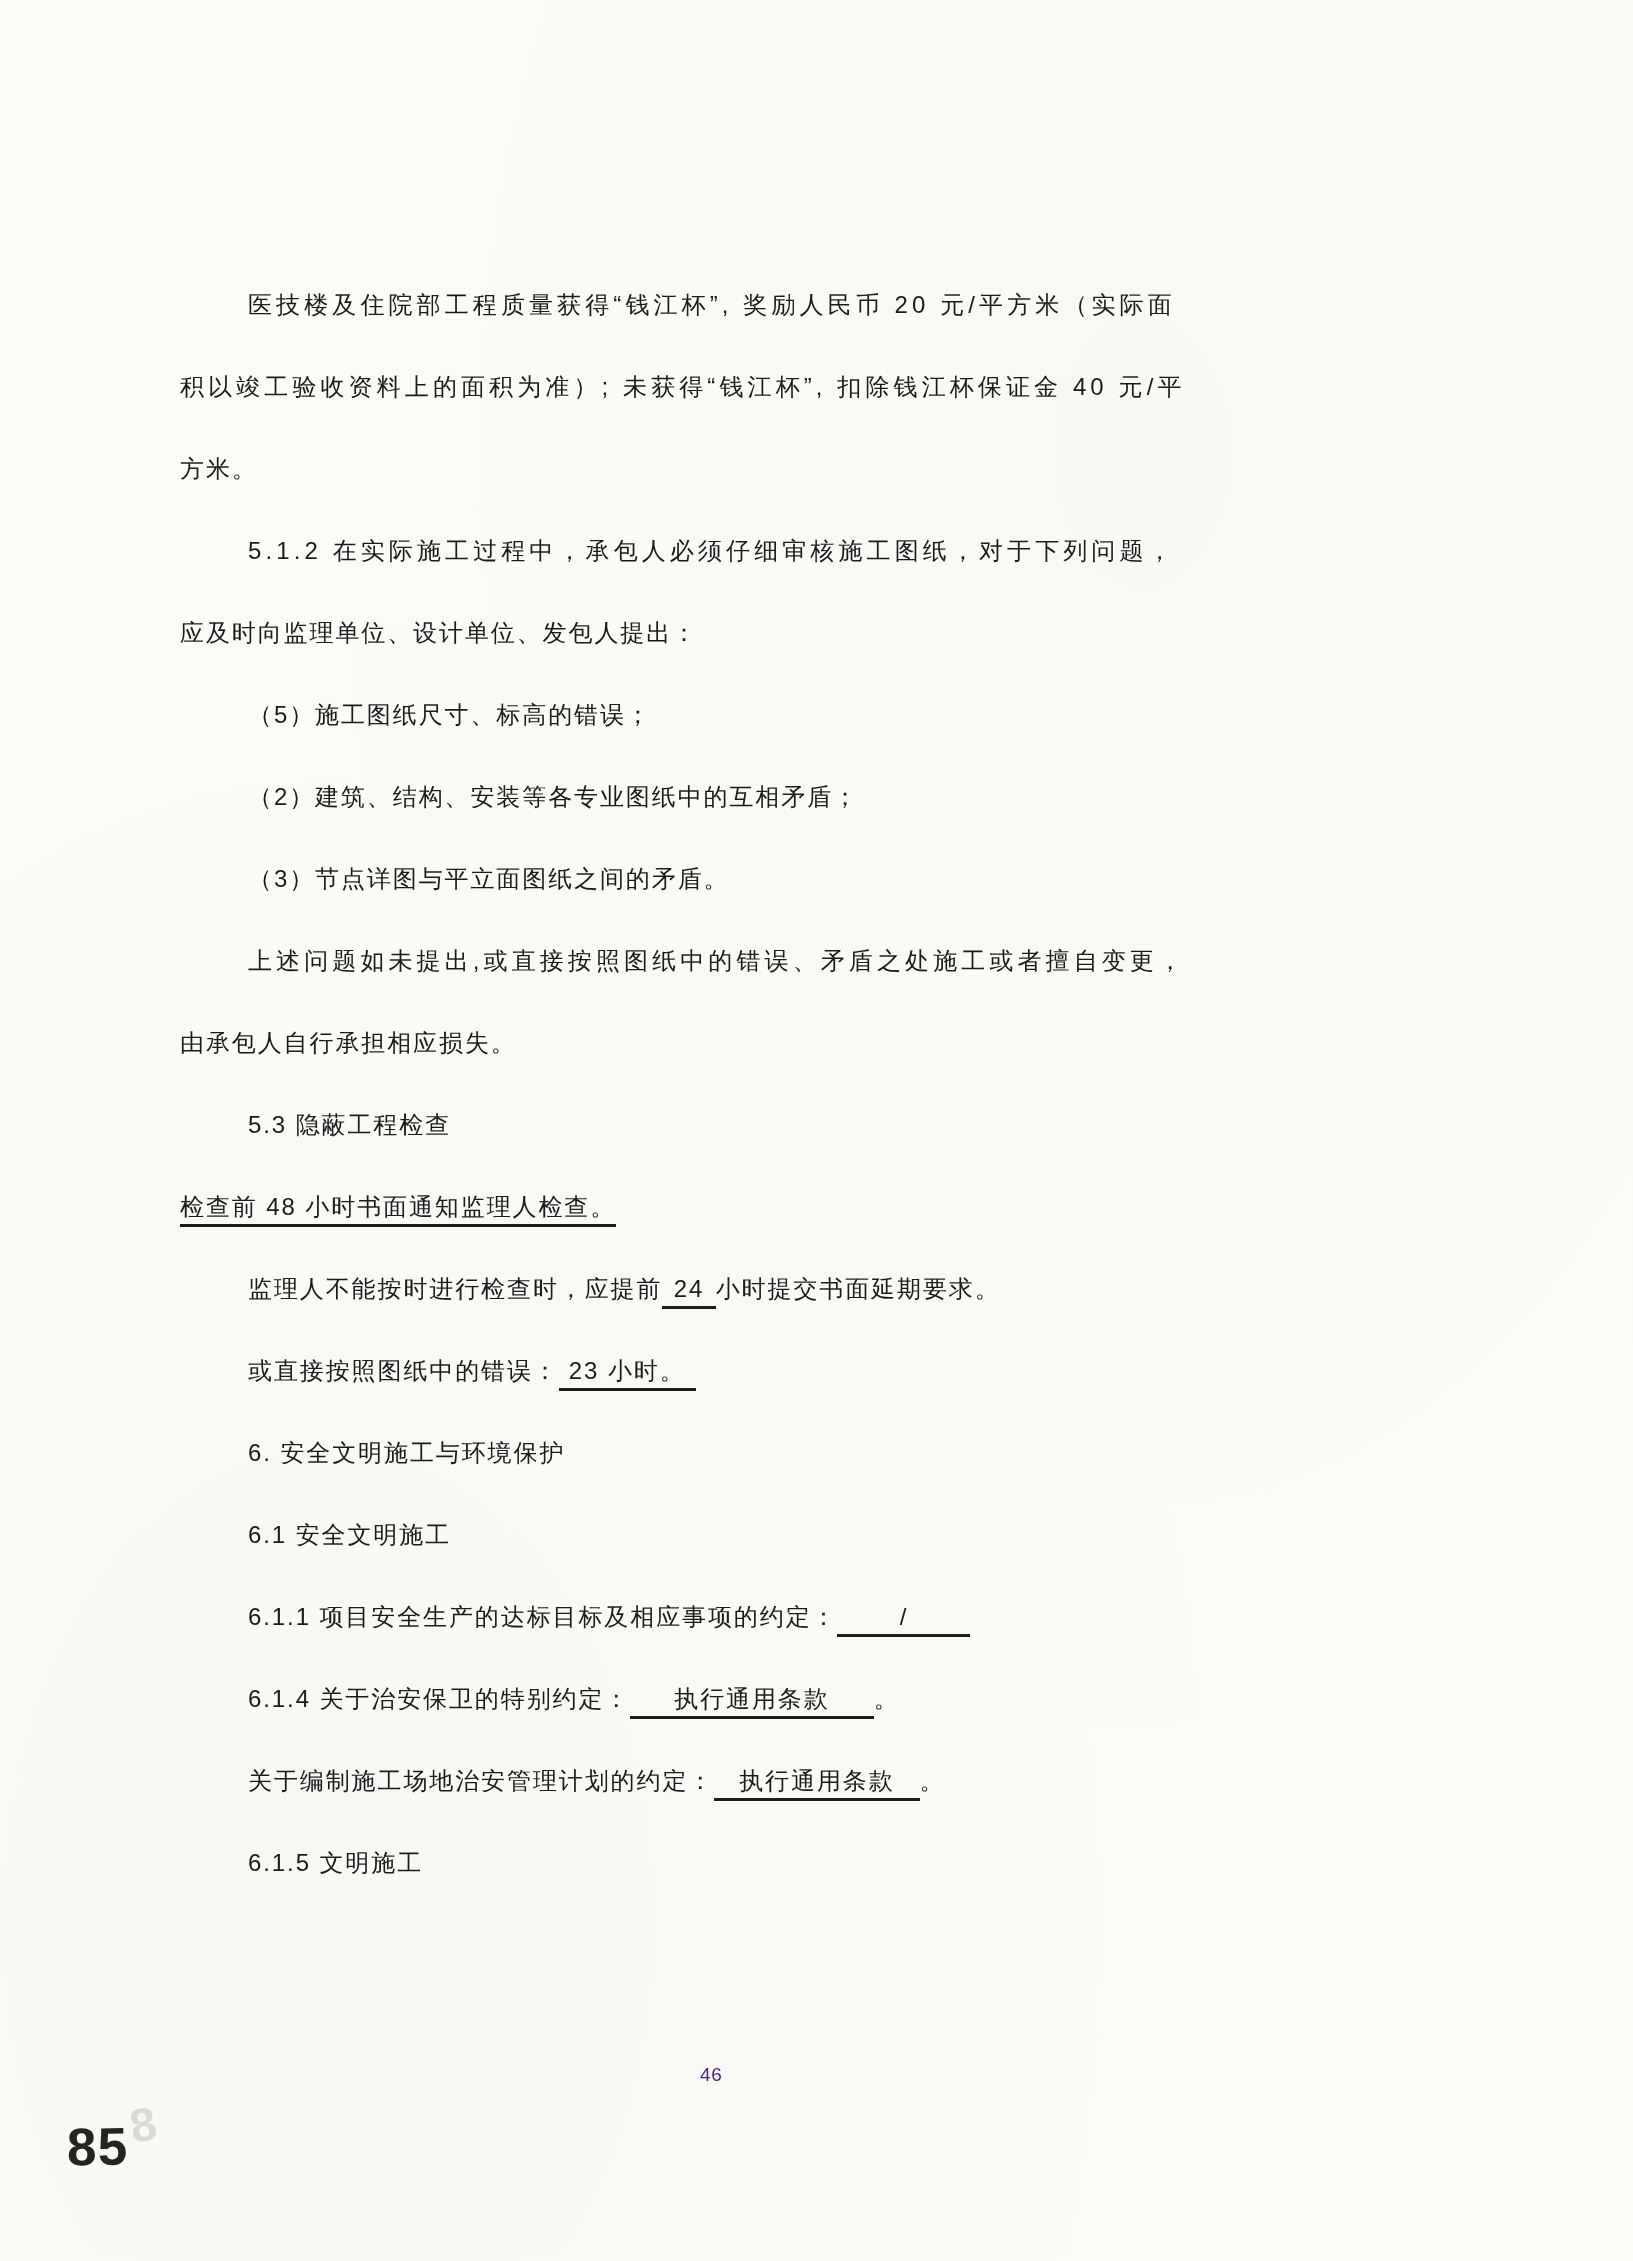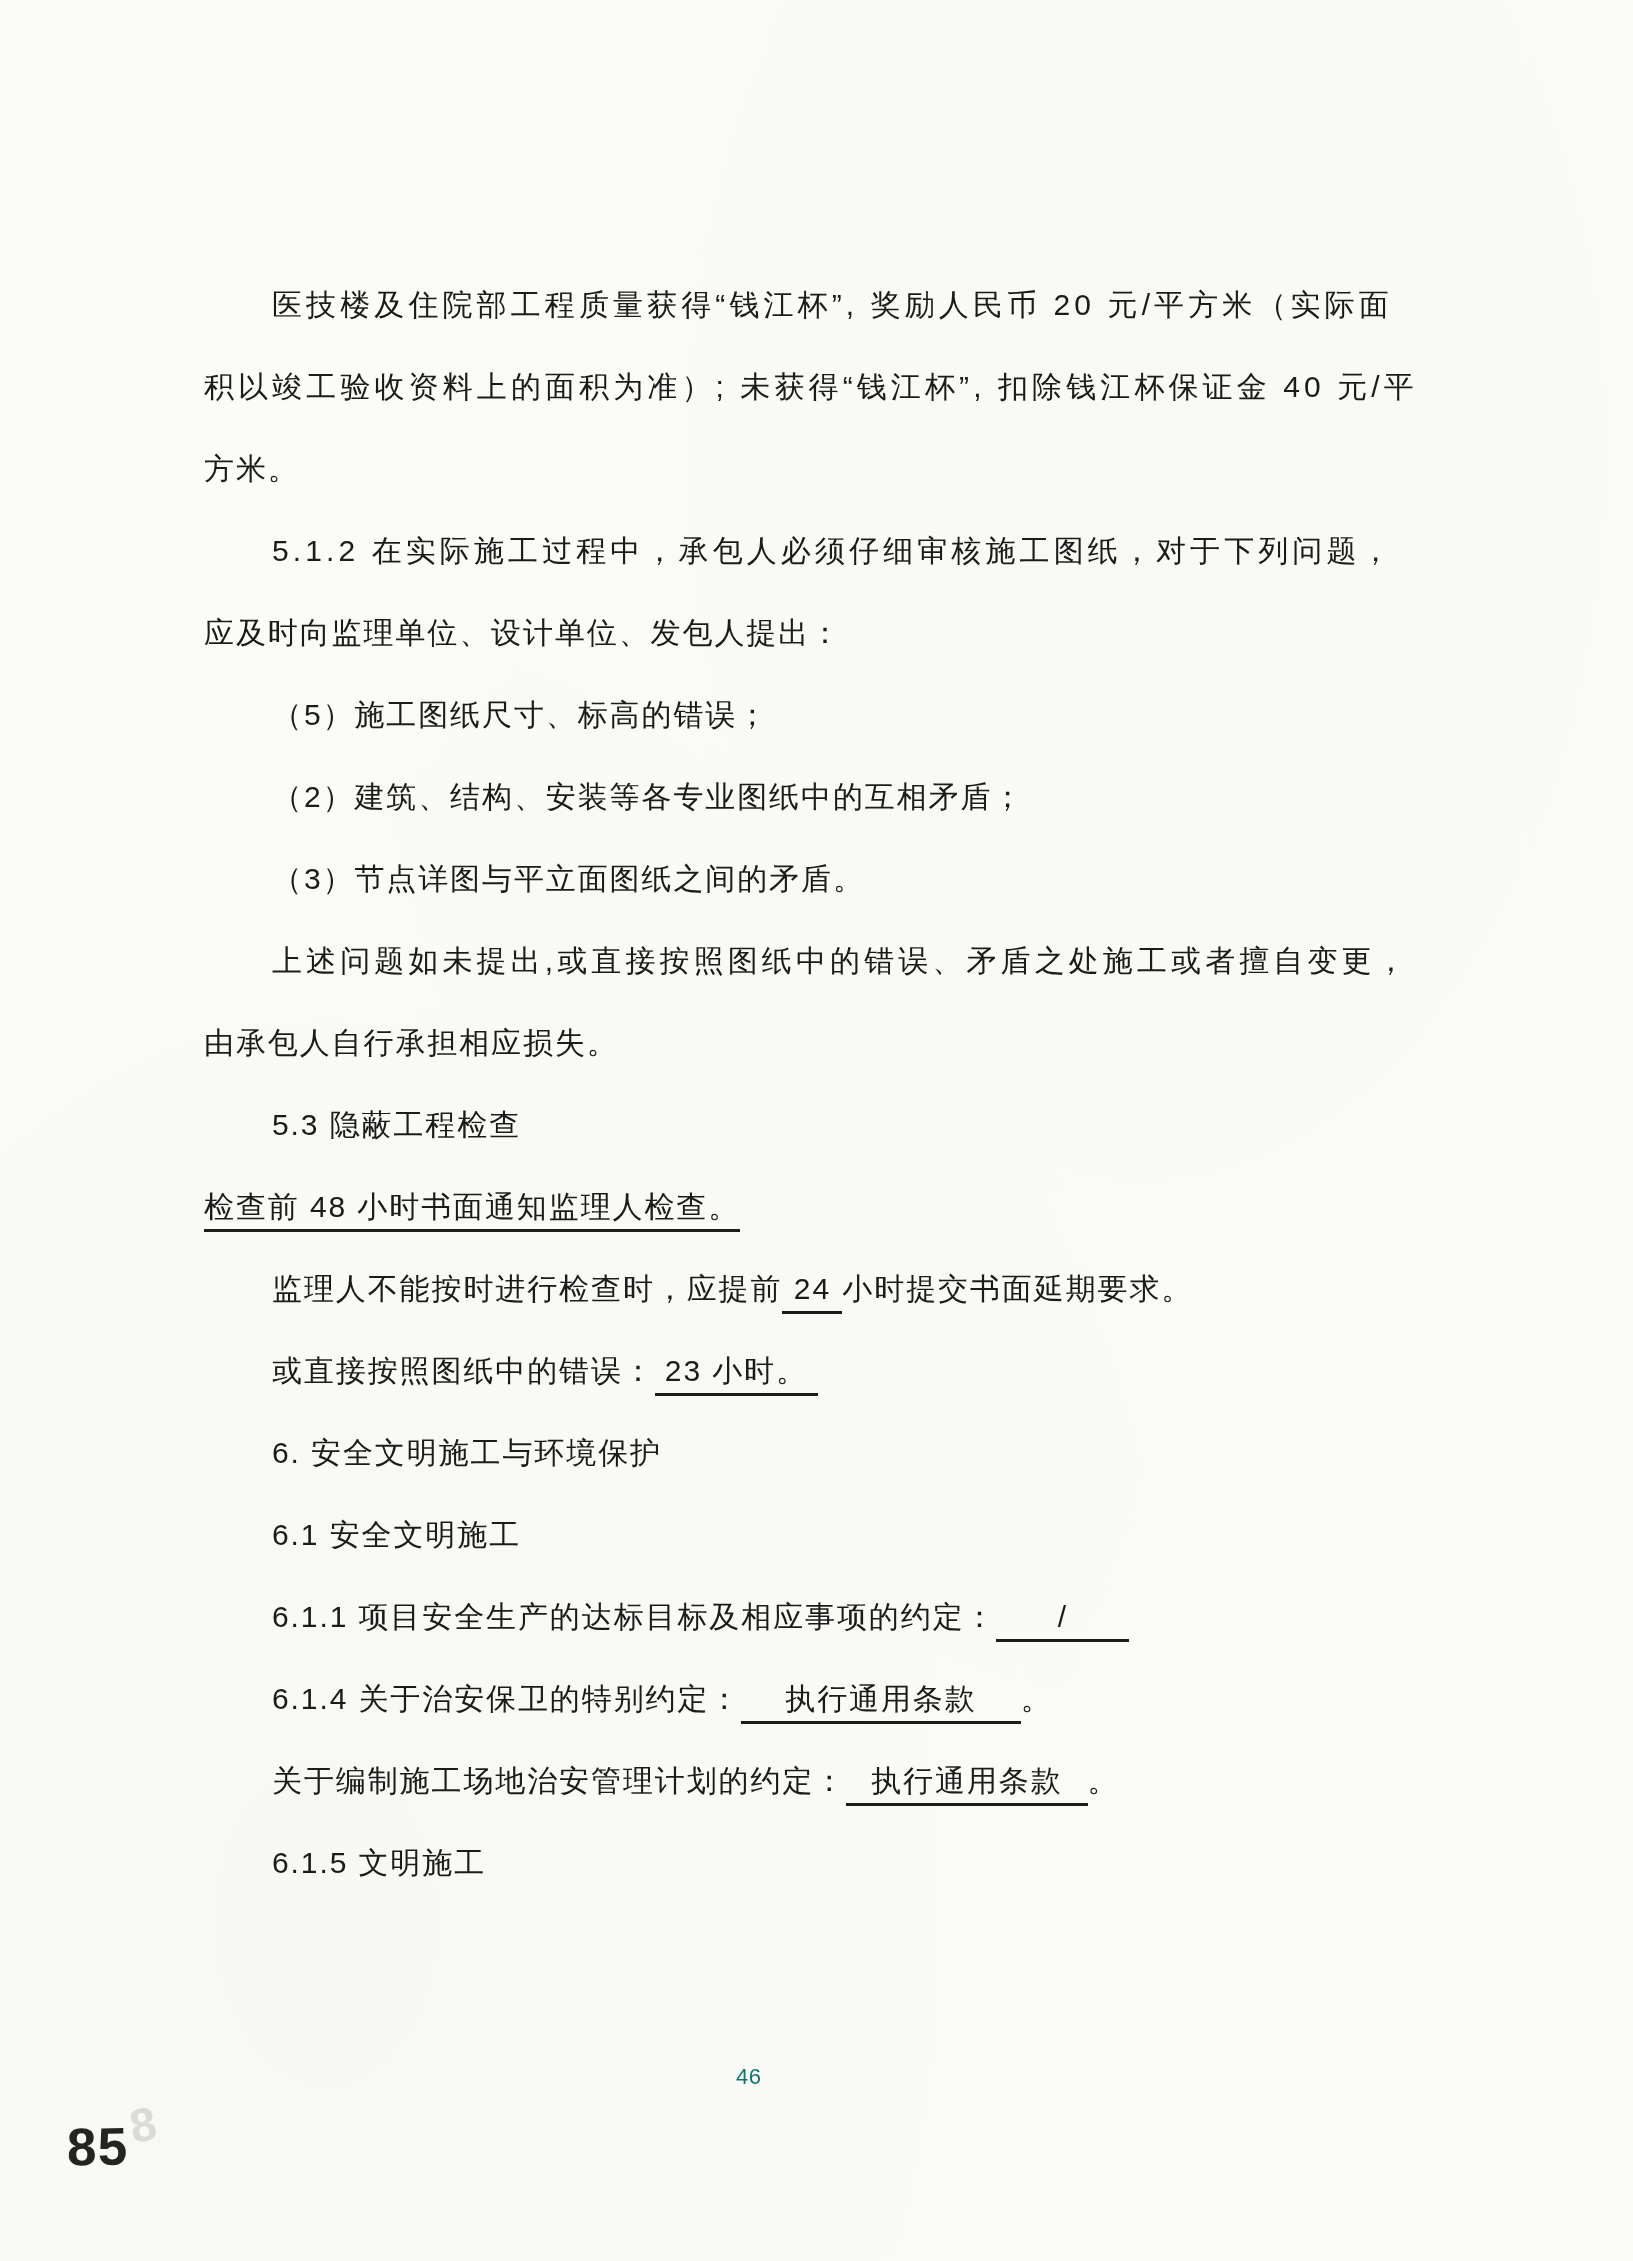--- a/index.html
+++ b/index.html
@@ -18,40 +18,39 @@
       radial-gradient(ellipse at 70% 20%, rgba(0,0,0,0.012), transparent 60%),
       radial-gradient(ellipse at 20% 85%, rgba(0,0,0,0.015), transparent 55%);
   }
   #doc {
     position: absolute; left: 180px; top: 264px; width: 1269px;
   }
   .line {
     height: 82px;
     line-height: 82px;
     white-space: nowrap;
-    font-size: 30px;
+    font-size: 24px;
     letter-spacing: 1.9px;
-    margin-left: 24px;
   }
   .line.ind { padding-left: 68px; }
   .line.wide { letter-spacing: 4.1px; }
   .u {
     display: inline-block;
     line-height: 1.42;
     border-bottom: 3.2px solid #1c1c1c;
   }
   .blank {
     display: inline-block;
     line-height: 1.42;
     border-bottom: 3.2px solid #1c1c1c;
     text-align: center;
   }
   #page-number {
-    position: absolute; left: 736px; top: 2064px;
-    font-size: 22px; letter-spacing: 0.6px; color: #0f766e;
+    position: absolute; left: 700px; top: 2064px;
+    font-size: 19px; letter-spacing: 0.6px; color: #4c1d95;
   }
   #corner-number {
     position: absolute; left: 67px; top: 2116px;
     font-size: 53px; font-weight: 700; color: #26241f;
     letter-spacing: 1.3px;
     transform: rotate(-1deg);
   }
   #ghost-mark {
     position: absolute; left: 130px; top: 2097px;
     font-size: 47px; font-weight: 700; color: #d6d6d0;

